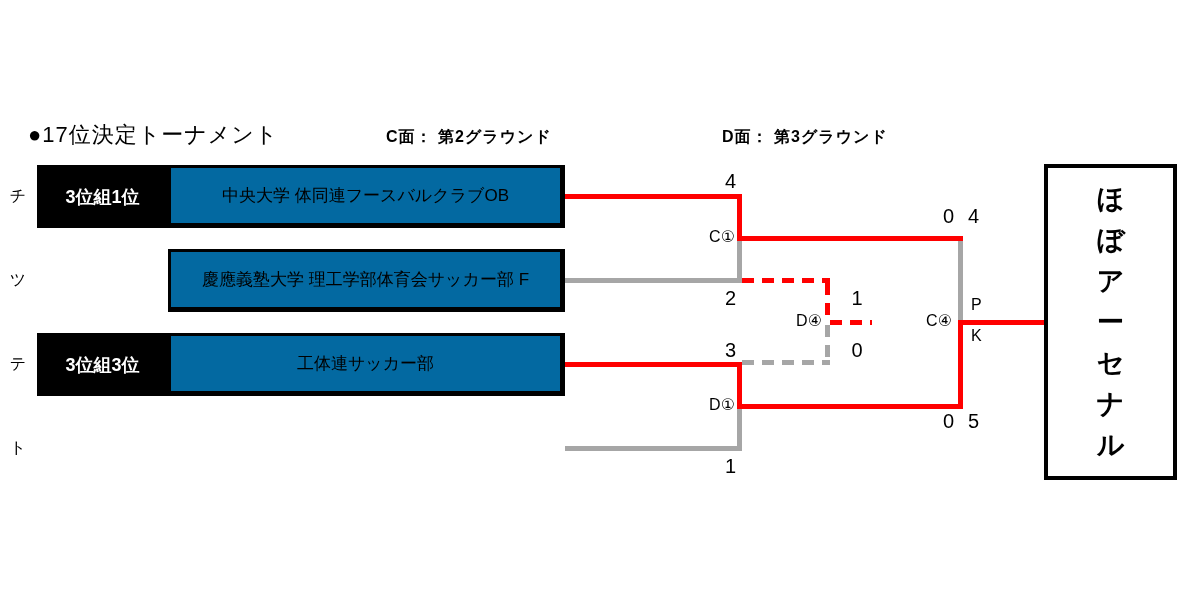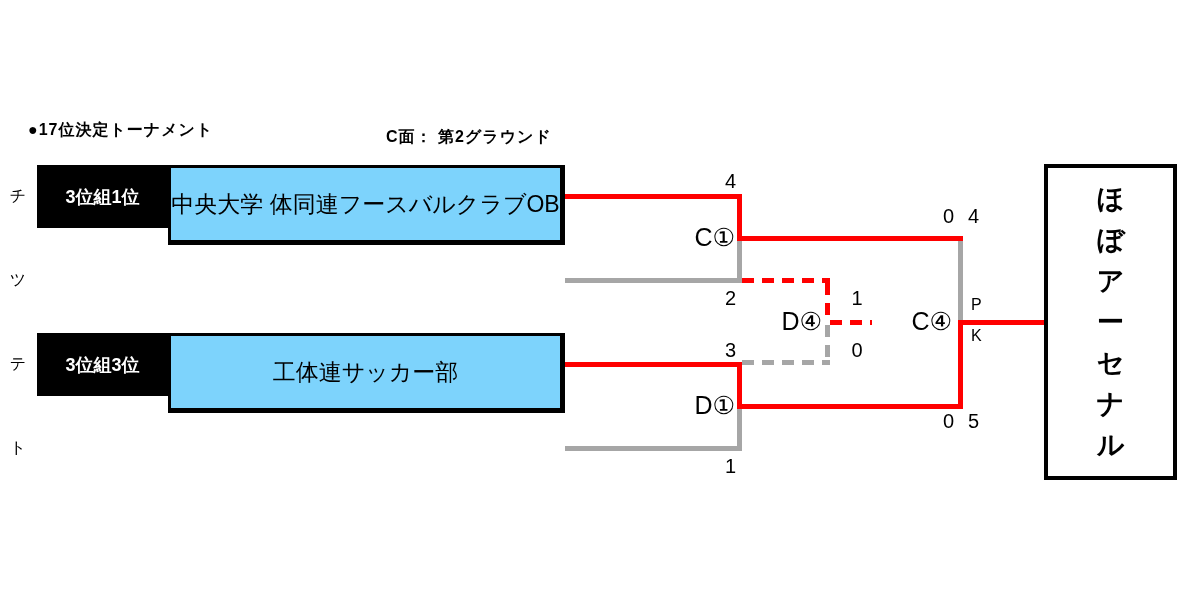--- a/index.html
+++ b/index.html
@@ -14,88 +14,90 @@
     color:#000;
   }
   .stage{
     position:relative;
     width:1181px;height:590px;
     background:#ffffff;
     overflow:hidden;
   }
   .title{
     position:absolute;left:28px;top:120px;
-    font-size:16px;font-weight:bold;letter-spacing:1px;
+    font-size:22px;font-weight:normal;letter-spacing:1px;
   }
   .venue{
     position:absolute;top:127px;
     font-size:16px;font-weight:bold;letter-spacing:1px;
   }
   .venue-c{left:386px;}
   .venue-d{left:722px;}
 
   .seed-kana{
     position:absolute;left:4px;width:28px;height:63px;
     display:flex;align-items:center;justify-content:center;
     font-size:16px;
   }
   .seed-box{
     position:absolute;left:37px;width:131px;height:63px;
     background:var(--box-black);color:#fff;
     display:flex;align-items:center;justify-content:center;
     font-size:18px;font-weight:bold;
   }
   .team-box{
-    position:absolute;left:168px;width:397px;height:80px;
-    background:#7dd3fc;
+    position:absolute;left:168px;width:397px;height:63px;
+    background:#0369a1;
     border-style:solid;border-color:var(--box-black);
     border-width:3px 5px 5px 3px;
     display:flex;align-items:center;justify-content:center;
-    font-size:23px;
+    font-size:17px;
   }
   .row-0{top:165px;} .row-1{top:249px;} .row-2{top:333px;} .row-3{top:417px;}
 
   .line{position:absolute;}
   .red{background:var(--winner-line);}
   .gray{background:var(--loser-line);}
   .dash-red-h{background:repeating-linear-gradient(90deg,var(--winner-line) 0 12px,transparent 12px 20px);}
   .dash-red-v{background:repeating-linear-gradient(180deg,var(--winner-line) 0 12px,transparent 12px 20px);}
   .dash-gray-h{background:repeating-linear-gradient(90deg,var(--loser-line) 0 12px,transparent 12px 20px);}
   .dash-gray-v{background:repeating-linear-gradient(180deg,var(--loser-line) 0 12px,transparent 12px 20px);}
 
   .lbl{
     position:absolute;font-size:20px;line-height:22px;white-space:nowrap;
   }
   .lbl.right{text-align:right;}
   .lbl.center{text-align:center;}
   .lbl.small{font-size:16px;line-height:17px;}
-  .match-label{font-size:25px;}
+  .match-label{font-size:16px;}
 
   .winner-box{
     position:absolute;left:1044px;top:164px;width:133px;height:316px;
     border:4px solid var(--box-black);background:#fff;
     display:flex;flex-direction:column;align-items:center;justify-content:center;
   }
   .winner-char{
     font-size:27px;font-weight:bold;line-height:41px;text-align:center;
   }
 </style>
 </head>
 <body>
 
 <div class="stage">
 
   <div class="title">●17位決定トーナメント</div>
   <div class="venue venue-c">C面： 第2グラウンド</div>
+  <div class="venue venue-d">D面： 第3グラウンド</div>
 
   <div class="seed-kana row-0">チ</div>
   <div class="seed-box row-0">3位組1位</div>
   <div class="team-box row-0">中央大学 体同連フースバルクラブOB</div>
 
   <div class="seed-kana row-1">ツ</div>
+  <div class="team-box row-1">慶應義塾大学 理工学部体育会サッカー部 F</div>
 
   <div class="seed-kana row-2">テ</div>
   <div class="seed-box row-2">3位組3位</div>
   <div class="team-box row-2">工体連サッカー部</div>
 
   <div class="seed-kana row-3">ト</div>
 
   <div class="line red" style="left:565px;top:194px;width:177px;height:5px;"></div>
   <div class="line red" style="left:737px;top:194px;width:5px;height:47px;"></div>
   <div class="line red" style="left:737px;top:236px;width:226px;height:5px;"></div>

